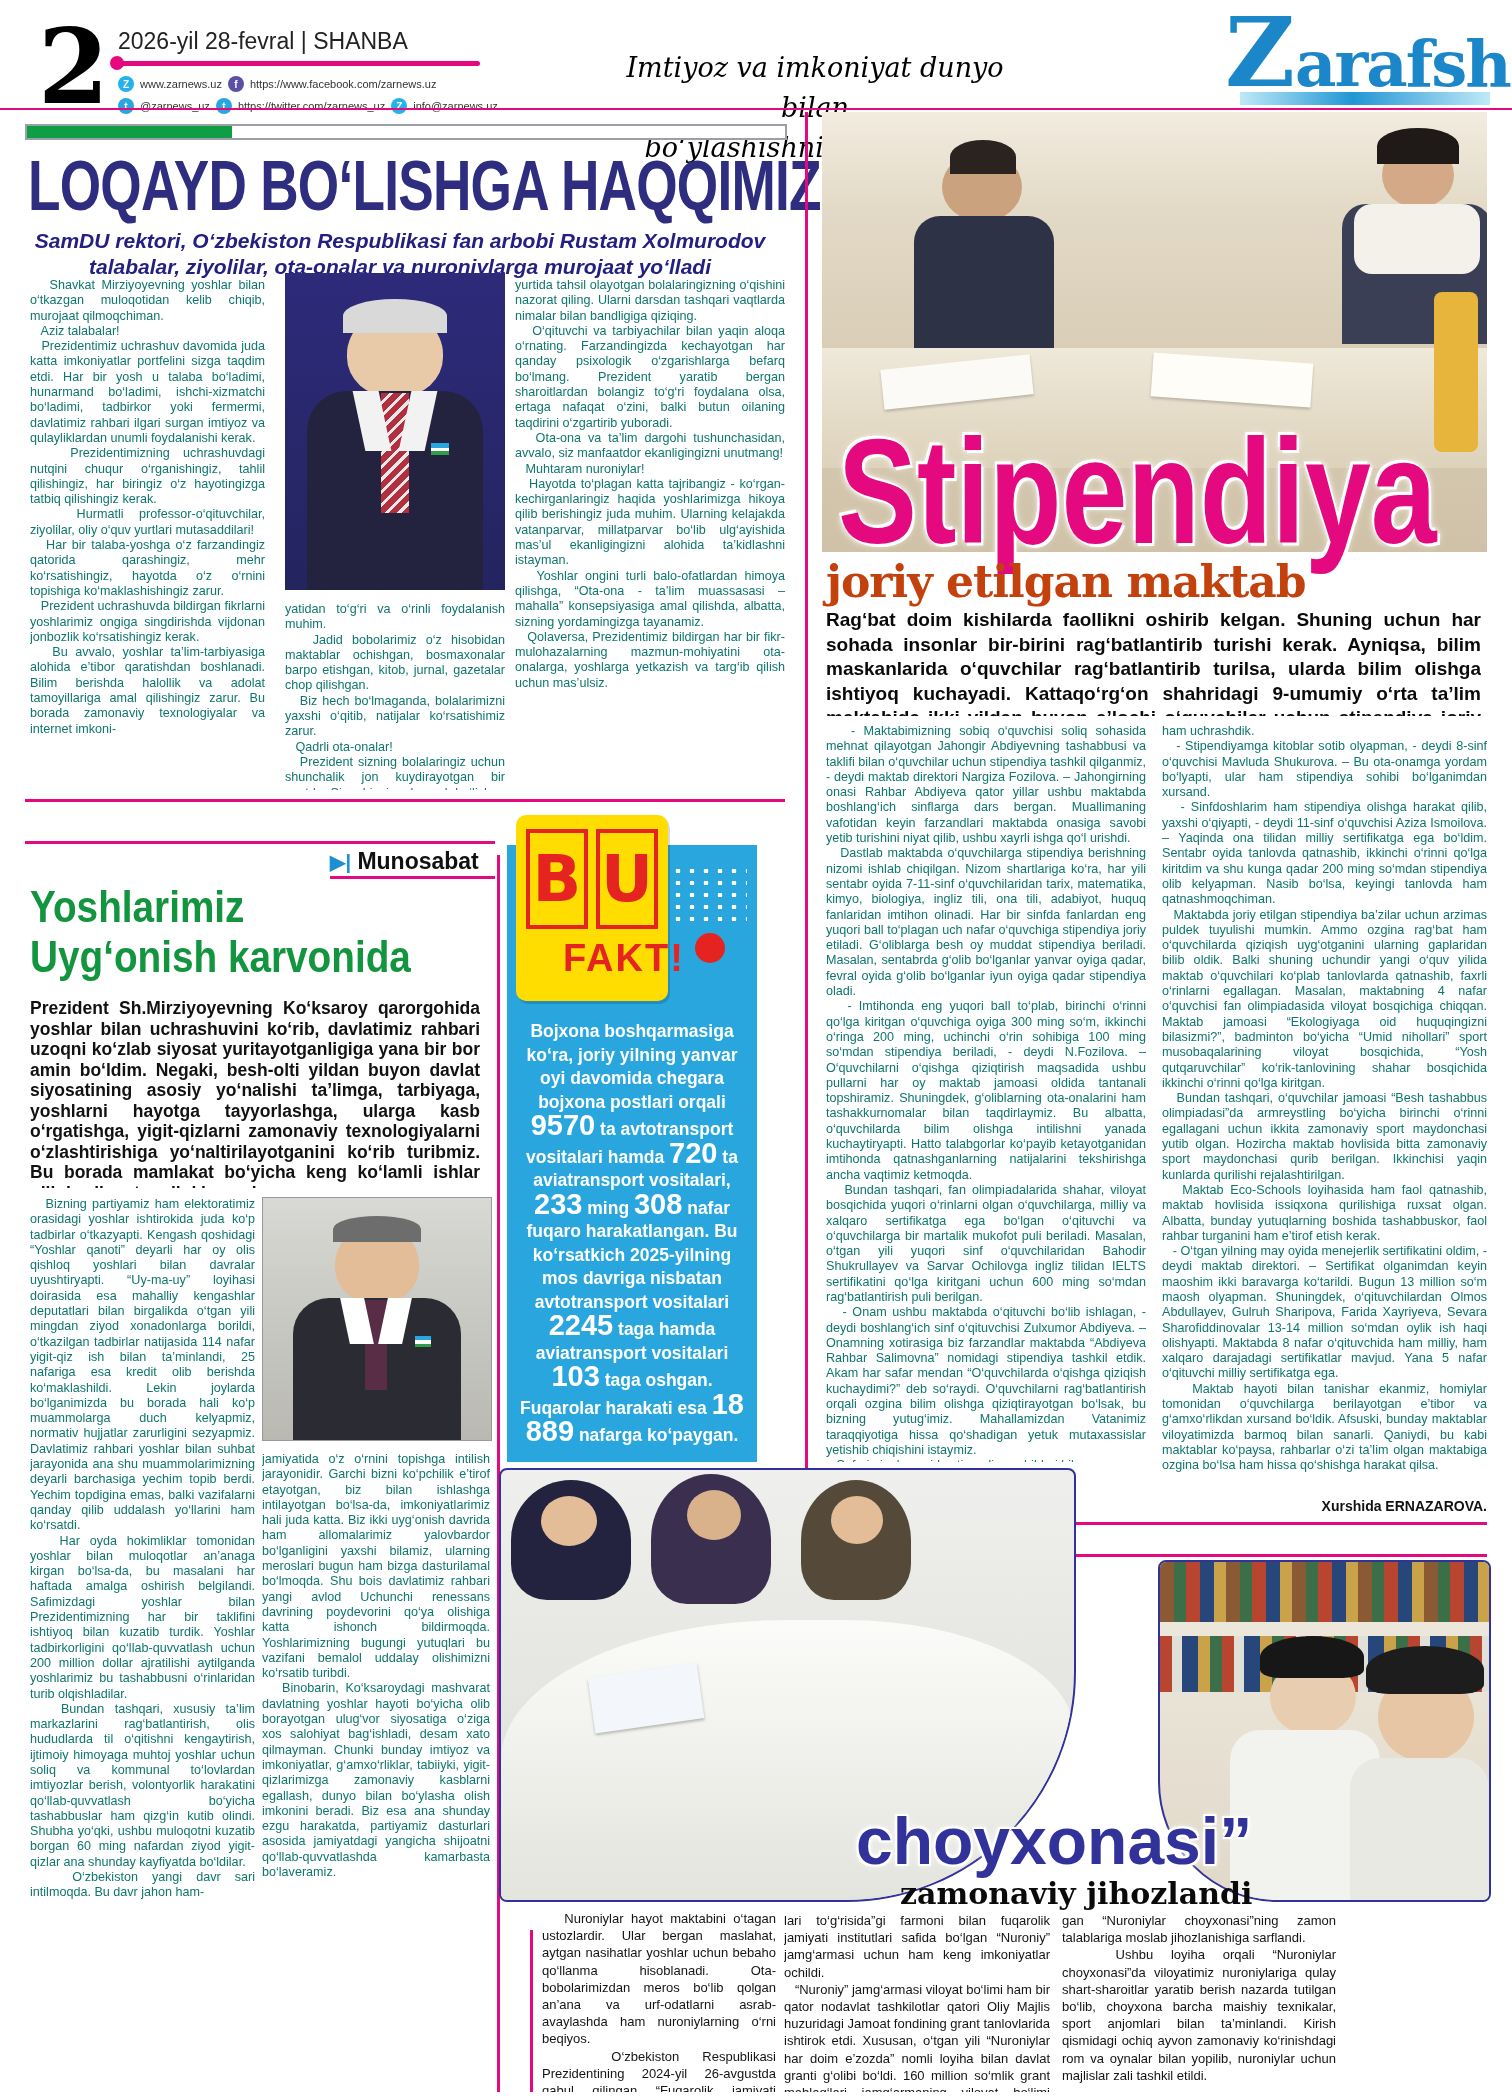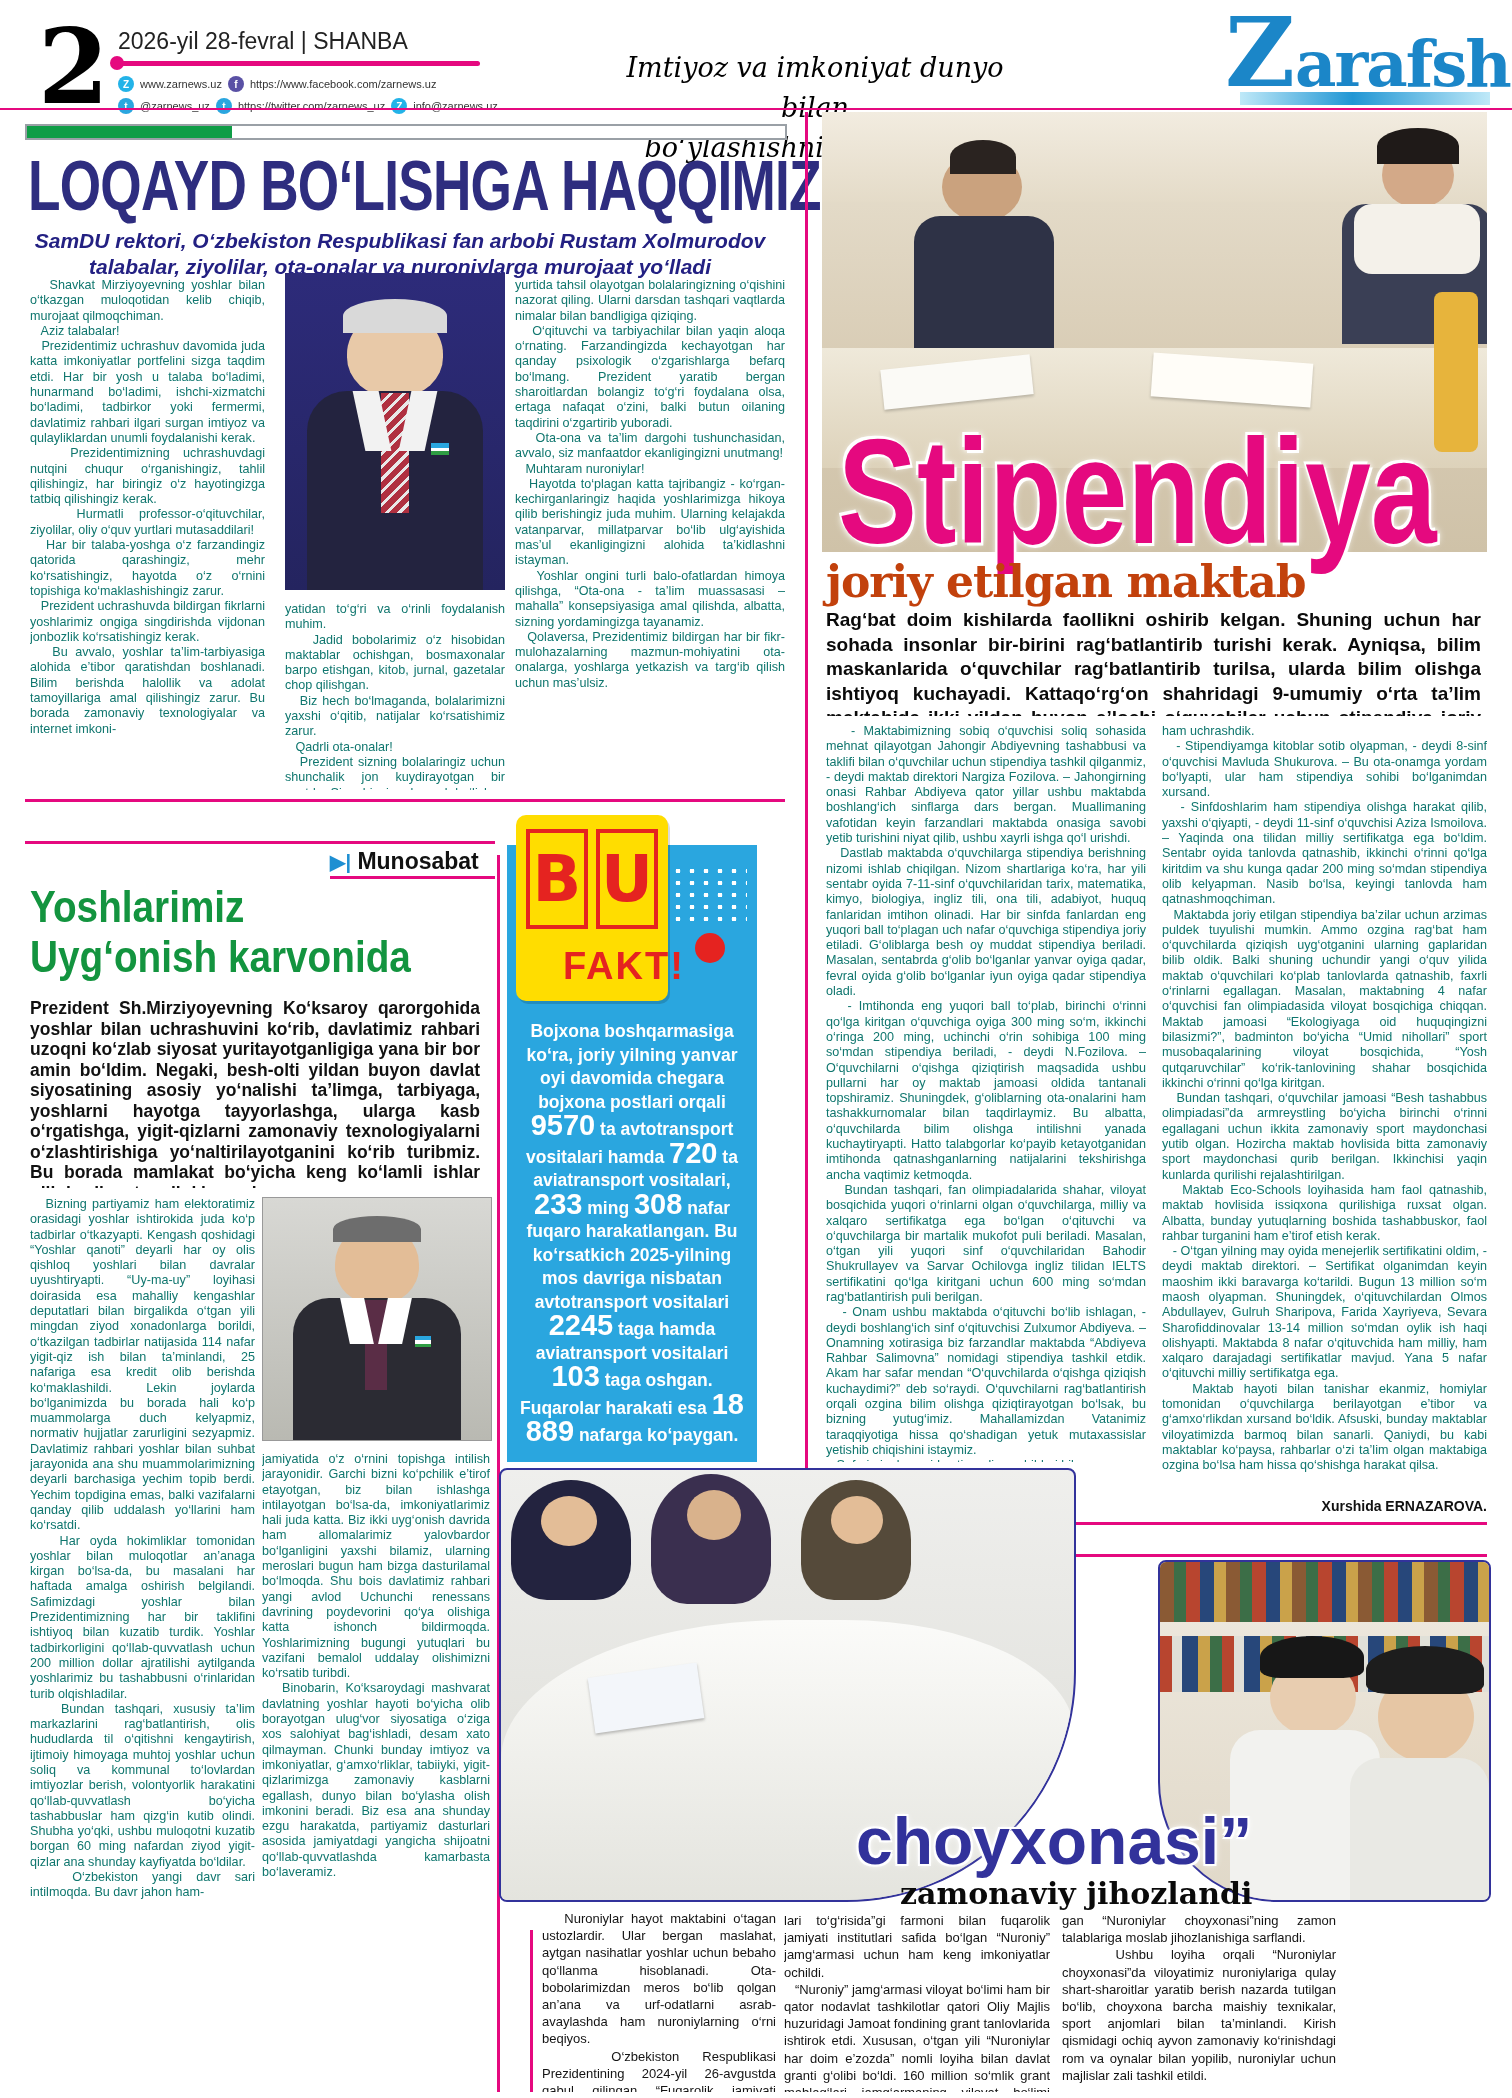--- a/index.html
+++ b/index.html
@@ -174,21 +174,21 @@
 
   <div class="abs bufakt-box" style="left:507px;top:845px;width:250px;height:617px;">
     <div class="dotgrid abs" style="left:150px;top:20px;width:90px;height:60px;"></div>
     <div class="abs" style="left:188px;top:88px;width:30px;height:30px;border-radius:50%;background:#e52320;"></div>
   </div>
   <div class="abs bufakt-logo" style="left:516px;top:815px;width:152px;height:186px;">
     <div style="display:flex;gap:8px;justify-content:center;margin-top:14px;">
       <span class="bu-letter" style="width:54px;height:92px;font-size:64px;">B</span>
       <span class="bu-letter" style="width:54px;height:92px;font-size:64px;">U</span>
     </div>
-    <div class="fakt" style="text-align:center;font-size:38px;margin-top:16px;padding-left:47px;">FAKT!</div>
+    <div class="fakt" style="text-align:center;font-size:38px;margin-top:8px;padding-left:47px;">FAKT!</div>
   </div>
   <div class="abs bufakt-text" style="left:516px;top:1020px;width:232px;height:430px;overflow:hidden;"><span>Bojxona boshqarmasiga ko‘ra, joriy yilning yanvar oyi davomida chegara bojxona postlari orqali </span><span class="big">9570</span><span> ta avtotransport vositalari hamda </span><span class="big">720</span><span> ta aviatransport vositalari, </span><span class="big">233</span><span> ming </span><span class="big">308</span><span> nafar fuqaro harakatlangan. Bu ko‘rsatkich 2025-yilning mos davriga nisbatan avtotransport vositalari </span><span class="big">2245</span><span> taga hamda aviatransport vositalari </span><span class="big">103</span><span> taga oshgan. Fuqarolar harakati esa </span><span class="big">18 889</span><span> nafarga ko‘paygan.</span></div>
 
   <div class="abs vr-pink" style="left:805px;top:112px;height:1444px;"></div>
 
   <div class="abs photo-frame ph-classroom" style="left:822px;top:112px;width:665px;height:440px;">
     <div class="shape" style="left:0;top:0;width:665px;height:90px;background:linear-gradient(180deg,#f2ece0,#e4dbc8);"></div>
     <div class="shape" style="left:120px;top:40px;width:80px;height:70px;border-radius:50%;background:#caa27e;"></div>
     <div class="shape" style="left:92px;top:104px;width:140px;height:150px;border-radius:26px 26px 0 0;background:#2e3246;"></div>
     <div class="shape" style="left:128px;top:28px;width:66px;height:34px;border-radius:50% 50% 0 0;background:#2a2320;"></div>

